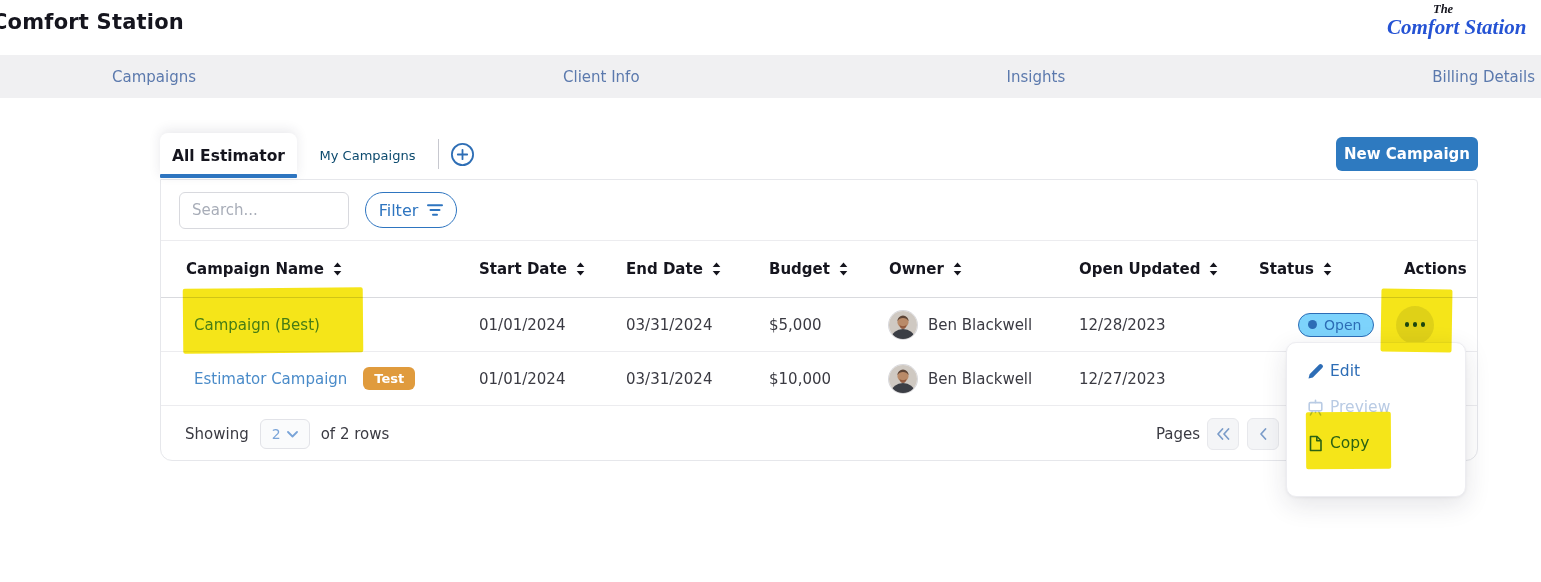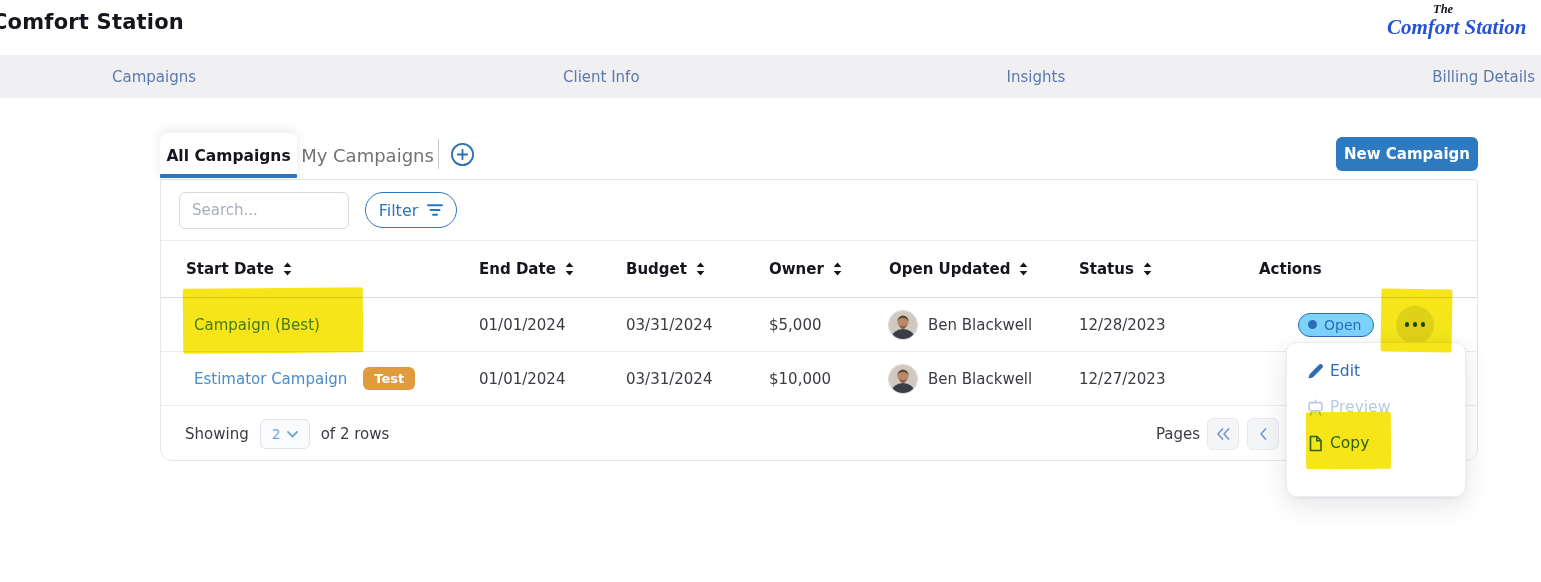--- a/index.html
+++ b/index.html
@@ -19,21 +19,21 @@
          display:flex; align-items:center; justify-content:space-between; padding:0 6px 0 112px;
          font-size:15px; color:#5b79ad; }
   .nav-item { cursor:pointer; white-space:nowrap; }
 
   
   .tab-all { position:absolute; left:160px; top:133px; width:137px; height:45px; background:#fff;
              border-radius:8px 8px 0 0; box-shadow:0 -3px 12px rgba(40,40,70,.10);
              display:flex; align-items:center; justify-content:center; font-weight:700; font-size:15.5px; color:#15151e; z-index:5; }
   .tab-underline { position:absolute; left:160px; top:174px; width:137px; height:4px; background:#2e75c0; z-index:6; border-radius:1px; }
   .tab-my { position:absolute; left:299px; top:133px; width:137px; height:45px;
-            display:flex; align-items:center; justify-content:center; font-weight:500; font-size:18px; color:#737373; }
+            display:flex; align-items:center; justify-content:center; font-weight:500; font-size:13px; color:#0c4a6e; }
   .tab-div { position:absolute; left:438px; top:139px; width:1px; height:30px; background:#c7c8cf; }
   .plus-btn { position:absolute; left:449px; top:141px; width:26px; height:26px; display:flex; align-items:center; justify-content:center; cursor:pointer; }
   .new-btn { position:absolute; left:1336px; top:137px; width:142px; height:34px; background:#2e7ac0; border:none;
              border-radius:6px; color:#fff; font-weight:700; font-size:15px; font-family:inherit; cursor:pointer; }
 
   
   .card { position:absolute; left:160px; top:179px; width:1318px; height:282px; background:#fff;
           border:1px solid #e6e7eb; border-radius:0 4px 12px 12px; z-index:1; }
   .toolbar { height:61px; border-bottom:1px solid #ececef; display:flex; align-items:center; padding-left:18px; }
   .search { width:170px; height:37px; border:1px solid #d8d9de; border-radius:6px; padding:0 12px; font-size:15px;
@@ -95,21 +95,21 @@
     </div>
   </header>
 
   <nav class="nav">
     <span class="nav-item">Campaigns</span>
     <span class="nav-item">Client Info</span>
     <span class="nav-item">Insights</span>
     <span class="nav-item">Billing Details</span>
   </nav>
 
-  <div class="tab-all">All Campaigns</div>
+  <div class="tab-all">All Estimator</div>
   <div class="tab-underline"></div>
   <div class="tab-my">My Campaigns</div>
   <div class="tab-div"></div>
   <div class="plus-btn">
     <span class="mi-icon" style="width:25px;height:25px">
       <svg viewBox="0 0 25 25" width="25" height="25">
           <circle cx="12.5" cy="12.5" r="10.6" fill="none" stroke="#2e6eb5" stroke-width="1.8"></circle>
           <path d="M12.5 7.8v9.4M7.8 12.5h9.4" stroke="#2e6eb5" stroke-width="1.8" stroke-linecap="round"></path>
         </svg>
     </span>
@@ -125,20 +125,29 @@
         <span class="mi-icon" style="width:16px;height:14px">
           <svg viewBox="0 0 16 14" width="16" height="14">
               <path d="M1 2.2h14M3.5 7h9M6 11.8h4" stroke="#2e75c0" stroke-width="2" stroke-linecap="round"></path>
             </svg>
         </span>
       </button>
     </div>
 
     <div class="grid thead">
       <div class="th">
+        <span>Campaign Name</span>
+        <span class="mi-icon" style="width:9px;height:14px">
+            <svg viewBox="0 0 9 14" width="9" height="14">
+              <path d="M4.5 0.5 8.3 5H0.7z" fill="#15151e"></path>
+              <path d="M4.5 13.5 0.7 9h7.6z" fill="#15151e"></path>
+            </svg>
+          </span>
+      </div>
+      <div class="th">
         <span>Start Date</span>
         <span class="mi-icon" style="width:9px;height:14px">
             <svg viewBox="0 0 9 14" width="9" height="14">
               <path d="M4.5 0.5 8.3 5H0.7z" fill="#15151e"></path>
               <path d="M4.5 13.5 0.7 9h7.6z" fill="#15151e"></path>
             </svg>
           </span>
       </div>
       <div class="th">
         <span>End Date</span>

